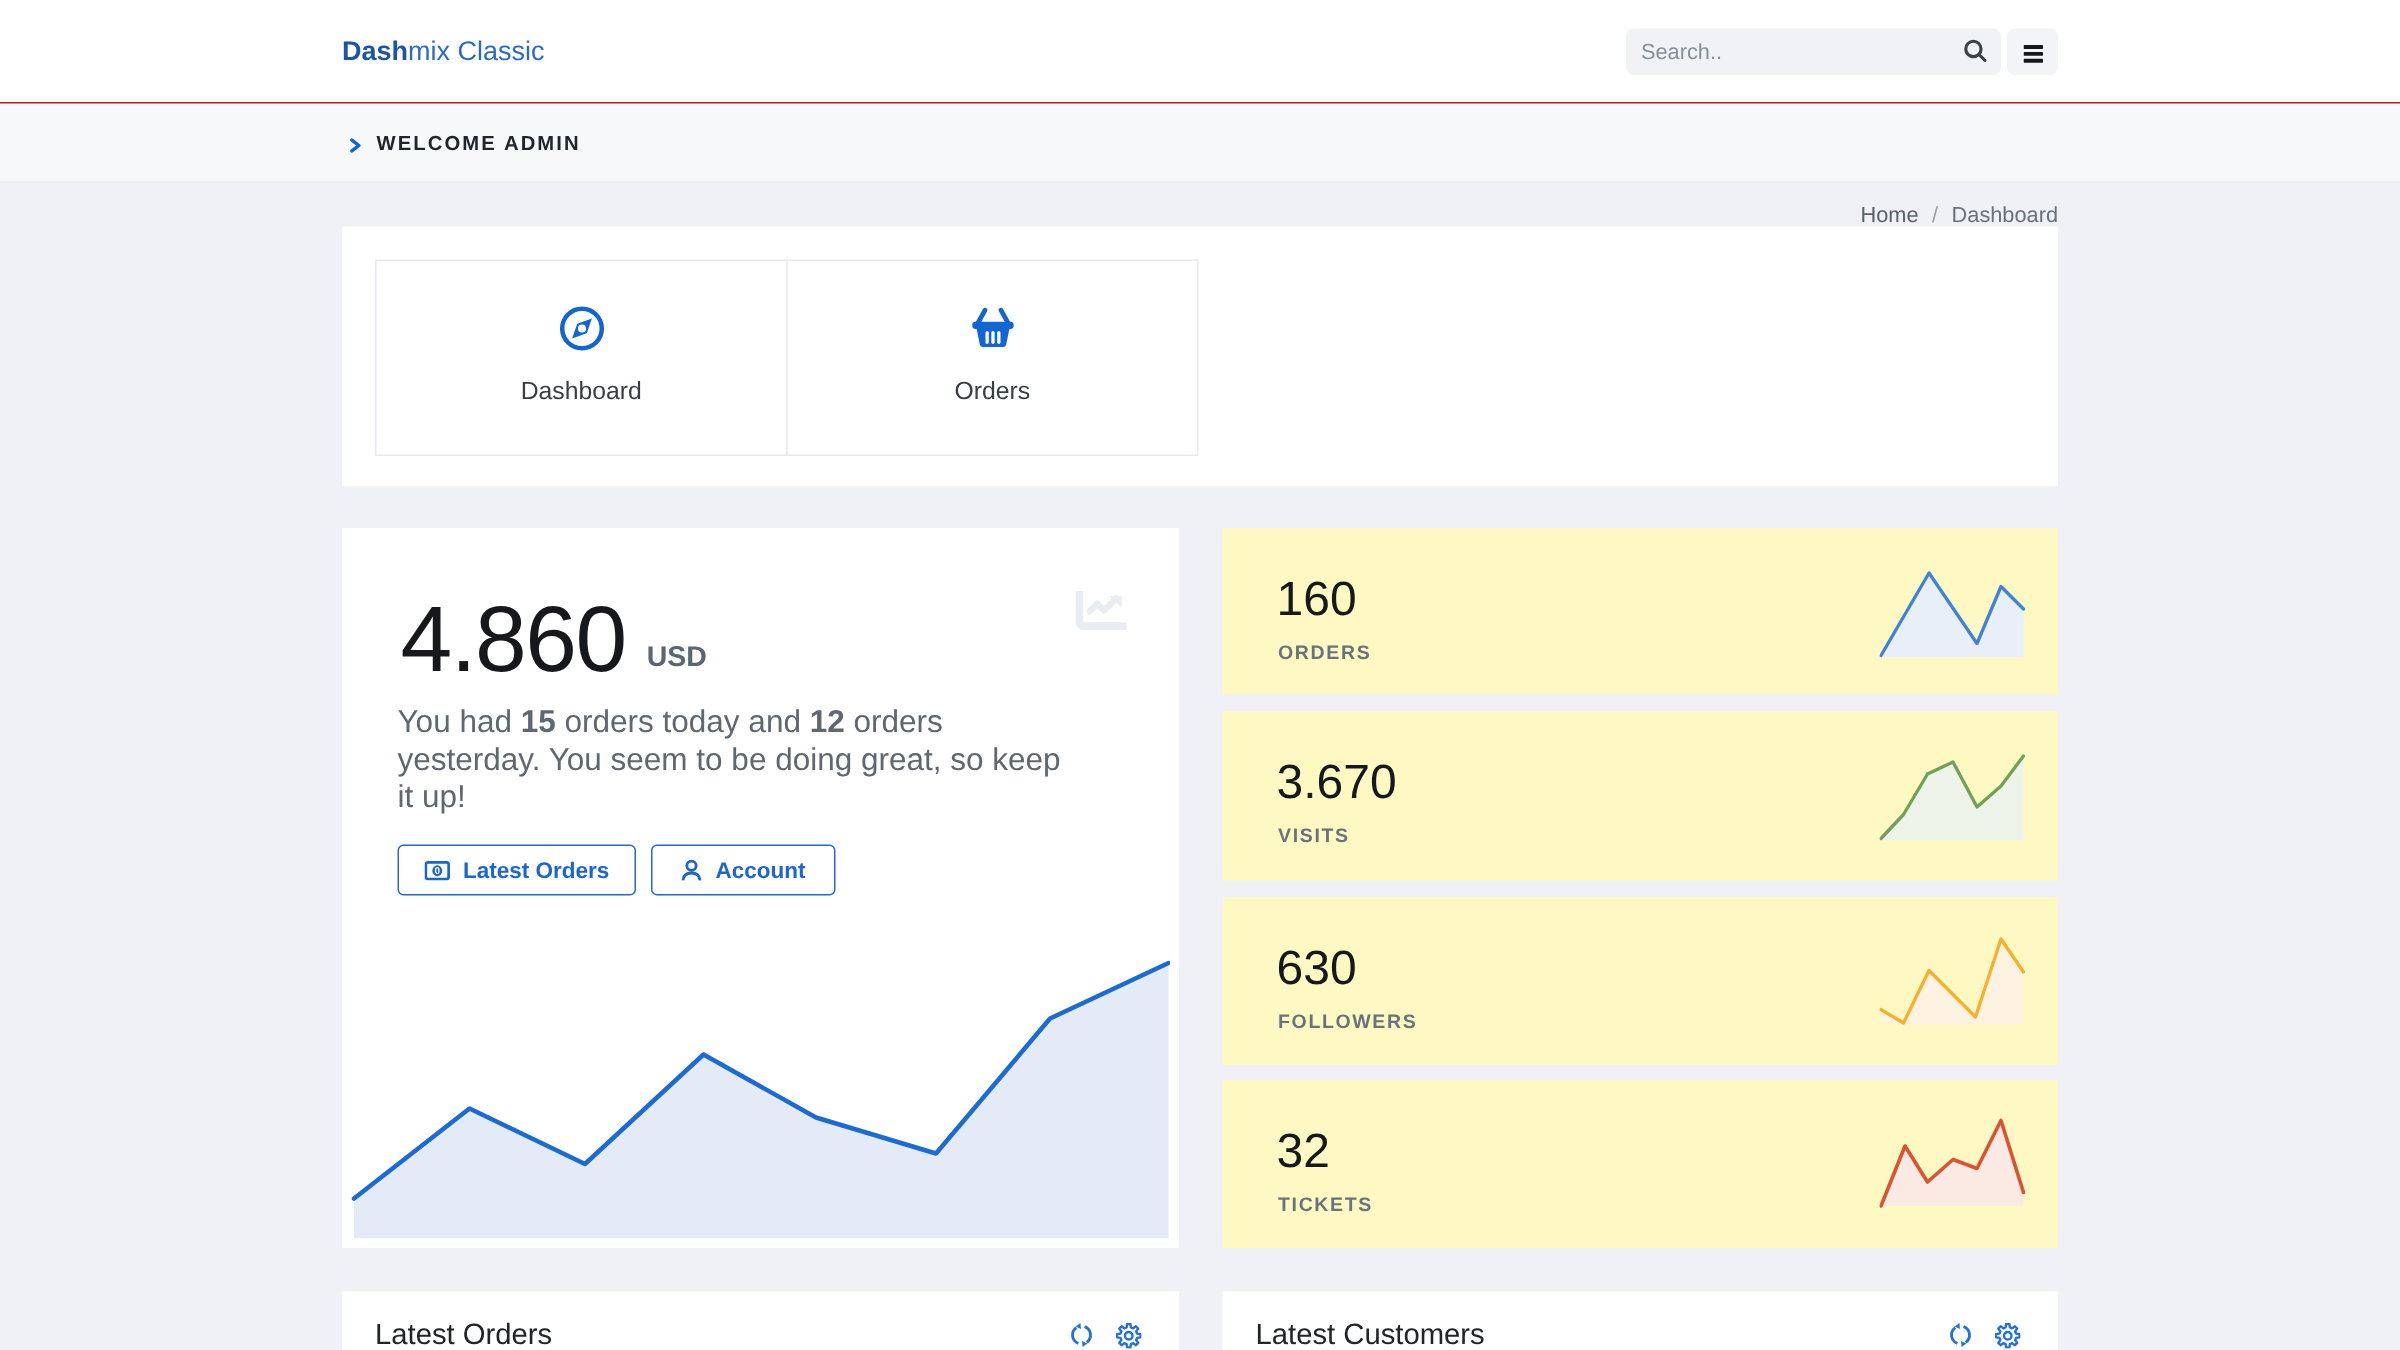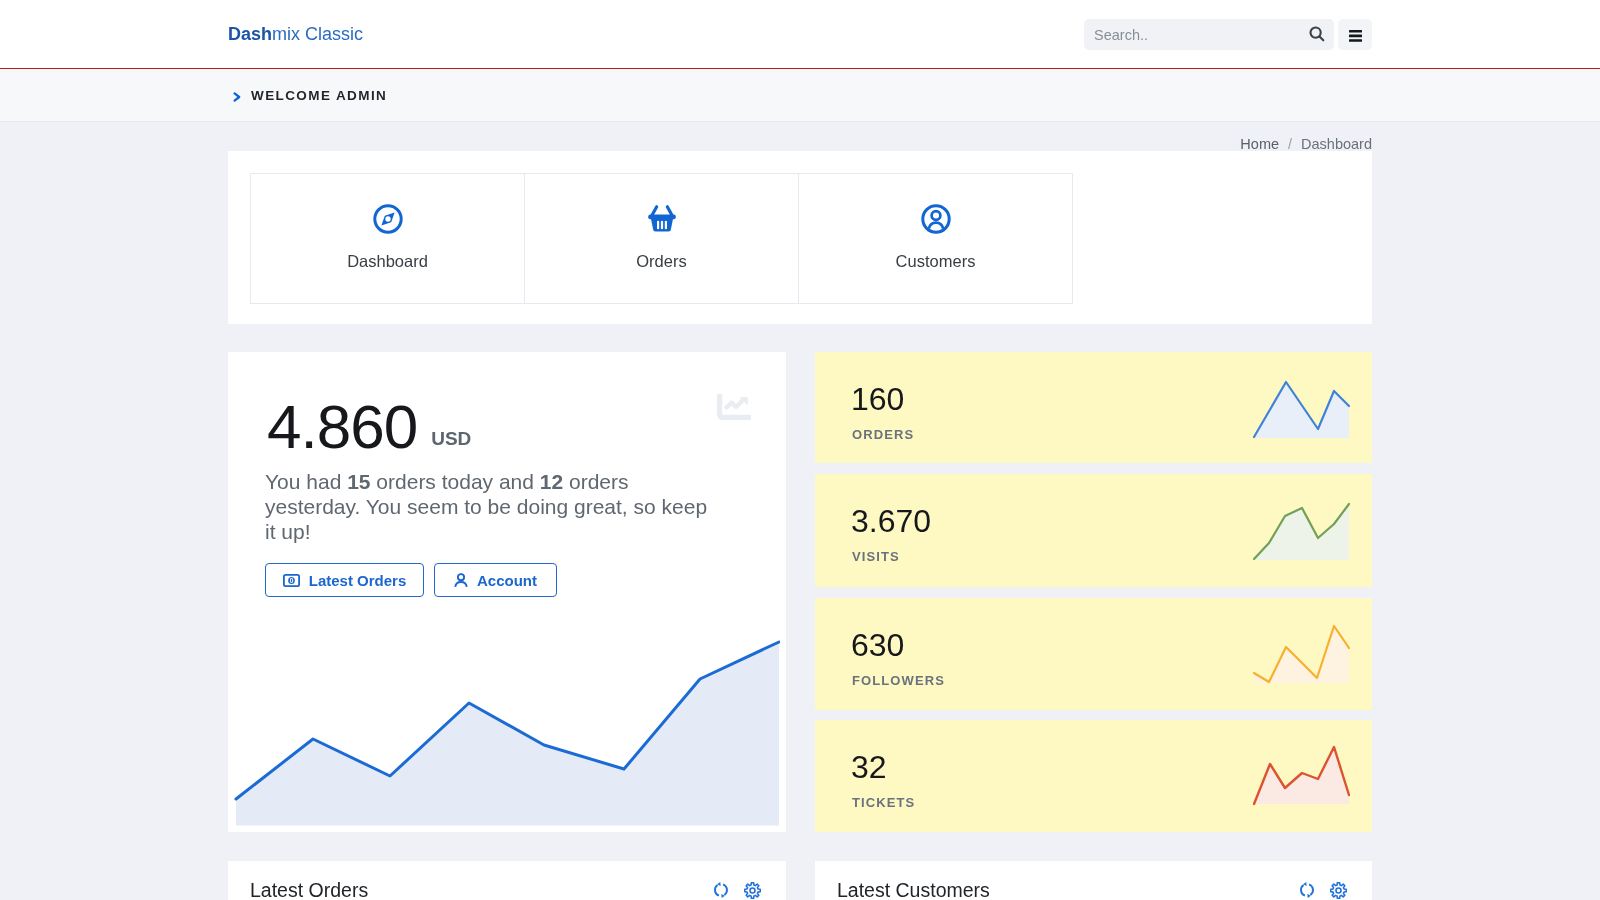--- a/index.html
+++ b/index.html
@@ -103,30 +103,20 @@
           <path d="M5,16 L7.2,26.7 q0.35,1.7 2.1,1.7 h13.4 q1.75,0 2.1,-1.7 L27,16 Z" fill="#1266d2"></path>
           <g fill="#fff">
               <rect x="11" y="17.7" width="2.2" height="8.6" rx="1.1"></rect>
               <rect x="14.9" y="17.7" width="2.2" height="8.6" rx="1.1"></rect>
               <rect x="18.8" y="17.7" width="2.2" height="8.6" rx="1.1"></rect>
             </g>
         </svg>
       </div>
       <div class="lbl">Orders</div>
     </div>
-    <div class="navcell">
-      <div class="ic">
-        <svg width="32" height="32" viewBox="0 0 32 32" fill="none" stroke="#1266d2">
-          <circle cx="16" cy="16" r="13.2" stroke-width="3"></circle>
-          <circle cx="16" cy="12.5" r="4.4" stroke-width="2.7"></circle>
-          <path d="M8.8,25.6 Q10.3,19.7 16,19.7 Q21.7,19.7 23.2,25.6" stroke-width="2.7"></path>
-        </svg>
-      </div>
-      <div class="lbl">Customers</div>
-    </div>
   </div>
 </div>
 
 <div class="card" id="bigcard">
   <div id="bignum">4.860<span class="usd">USD</span></div>
   <div id="bigp">You had <b>15</b> orders today and <b>12</b> orders<br>yesterday. You seem to be doing great, so keep<br>it up!</div>
   <div class="btn" id="btn1">
     <svg width="17" height="13" viewBox="0 0 17 13" fill="none">
         <rect x="0.9" y="0.9" width="15.2" height="11.2" rx="1.6" stroke="#1b66cf" stroke-width="1.8"></rect>
         <ellipse cx="8.5" cy="6.5" rx="3.3" ry="3.6" fill="#1b66cf"></ellipse>

